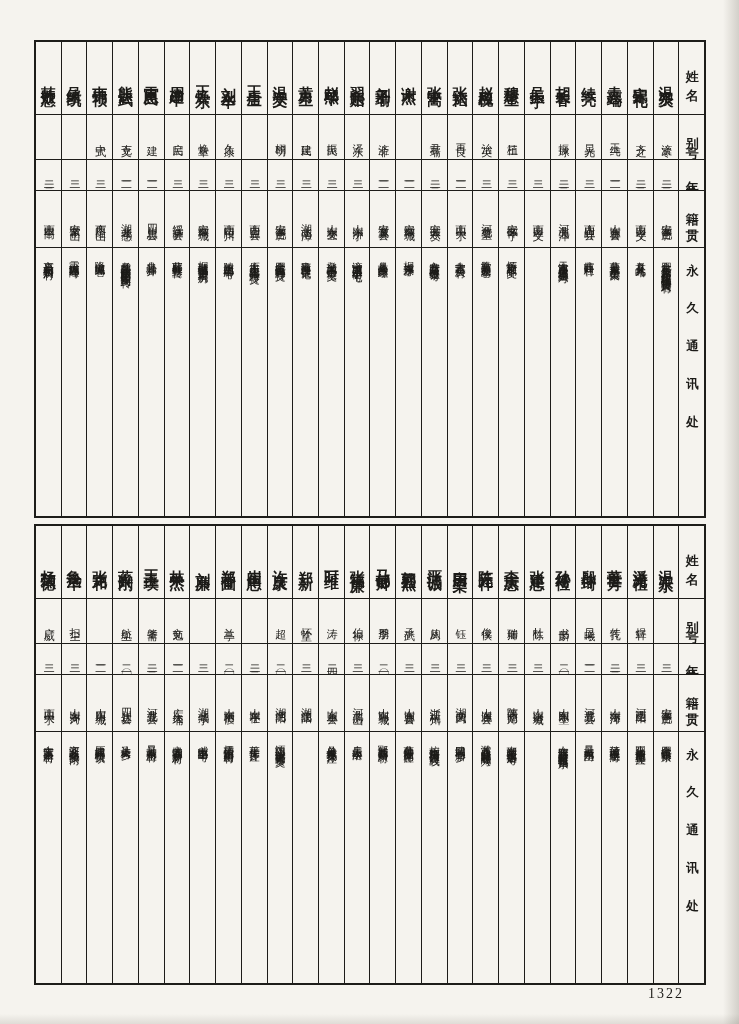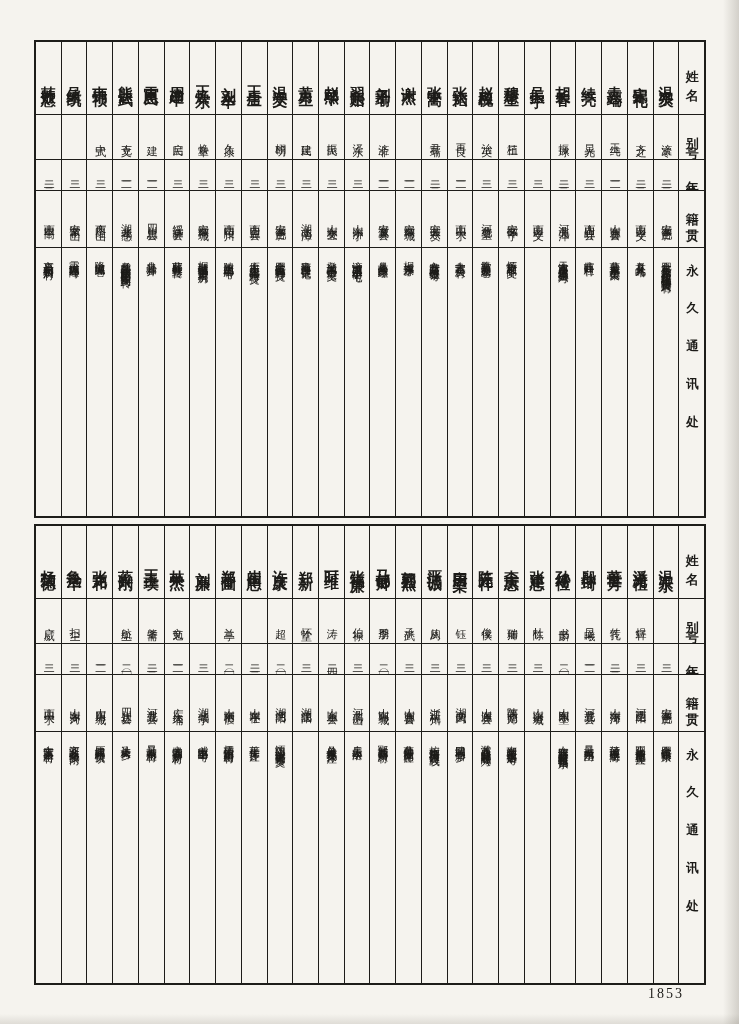--- a/index.html
+++ b/index.html
@@ -1012,14 +1012,14 @@
       <span class="vtext native">山西大宁</span>
     </div>
     <div class="cell cell-addr">
       <span class="vtext addr">大宁第三区木凿村</span>
     </div>
   </div>
 </section>
 
   </div>
 
-  <div class="pagenum">1853</div>
+  <div class="pagenum">1322</div>
 </div>
 
 </body></html>

